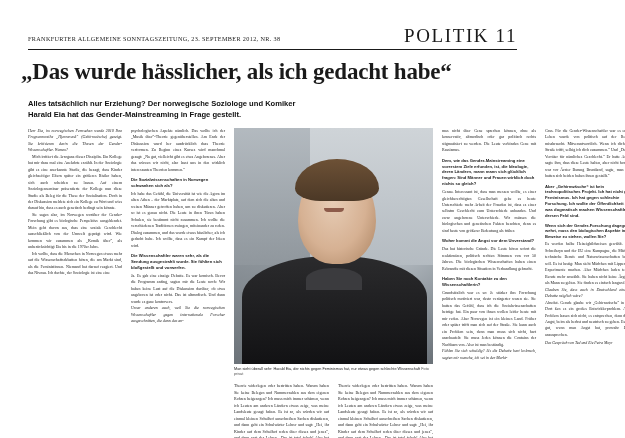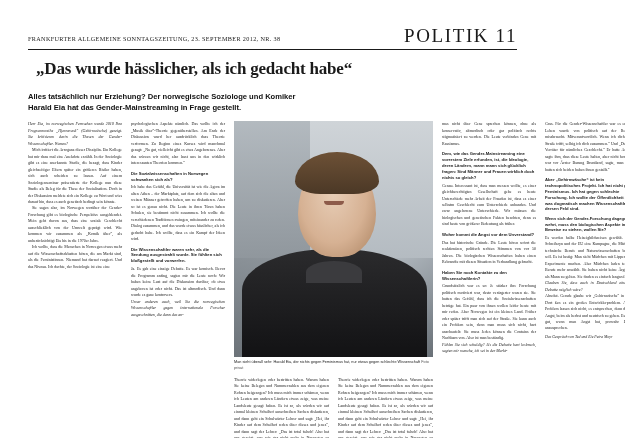--- a/index.html
+++ b/index.html
@@ -43,23 +43,23 @@
     color: #1a1a1a;
     font-weight: normal;
     line-height: 1;
   }
   .rule-top {
     border-top: 1.1px solid #1a1a1a;
     margin: 0 28px;
   }
   .headline {
     font-family: "Liberation Serif", serif;
-    font-size: 17px;
+    font-size: 23px;
     line-height: 1.08;
-    margin: 10px 28px 0 36px;
+    margin: 10px 28px 0 21px;
     letter-spacing: -0.2px;
   }
   .subhead {
     font-family: "Liberation Sans", sans-serif;
     font-weight: bold;
     font-size: 7.6px;
     line-height: 1.45;
     margin: 13px 28px 0 28px;
     width: 275px;
     color: #111;

